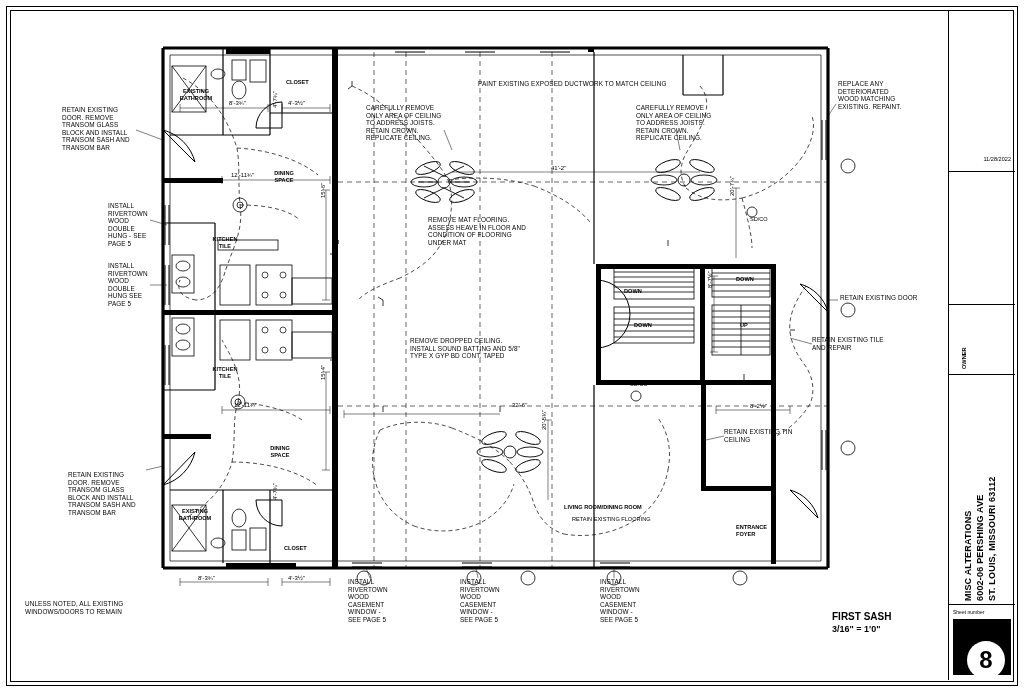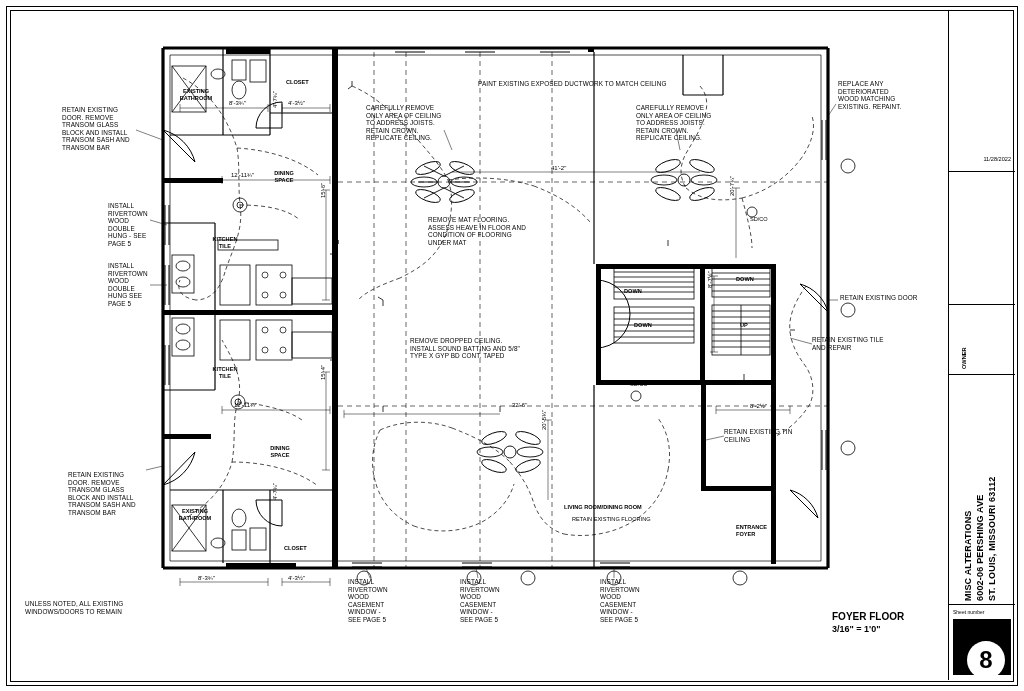--- a/index.html
+++ b/index.html
@@ -59,21 +59,21 @@
       <span class="vtext" style="left:38px;top:226px;">ST. LOUIS, MISSOURI 63112</span>
     </div>
     <div class="tb-cell tb-sheetnum">
       <span class="sheet-num-label">Sheet number</span>
       <div class="sheet-num-box">
         <div class="sheet-num-circle">8</div>
       </div>
     </div>
   </div>
 
-  <div class="plan-title" style="left:832px;top:611px;">FOYER FLOOR</div>
+  <div class="plan-title" style="left:832px;top:611px;">FIRST SASH</div>
   <div class="plan-scale" style="left:832px;top:624px;">3/16" = 1'0"</div>
 
   <div class="note" style="left:25px;top:600px;width:115px;">UNLESS NOTED, ALL EXISTING WINDOWS/DOORS TO REMAIN</div>
 
   <div class="note" style="left:62px;top:106px;width:72px;">RETAIN EXISTING DOOR.  REMOVE TRANSOM GLASS BLOCK AND INSTALL TRANSOM SASH AND TRANSOM BAR</div>
   <div class="note" style="left:108px;top:202px;width:46px;">INSTALL RIVERTOWN WOOD DOUBLE HUNG - SEE PAGE 5</div>
   <div class="note" style="left:108px;top:262px;width:46px;">INSTALL RIVERTOWN WOOD DOUBLE HUNG SEE PAGE 5</div>
   <div class="note" style="left:68px;top:471px;width:76px;">RETAIN EXISTING DOOR.  REMOVE TRANSOM GLASS BLOCK AND INSTALL TRANSOM SASH AND TRANSOM BAR</div>
 
   <div class="note" style="left:478px;top:80px;width:310px;">PAINT EXISTING EXPOSED DUCTWORK TO MATCH CEILING</div>

